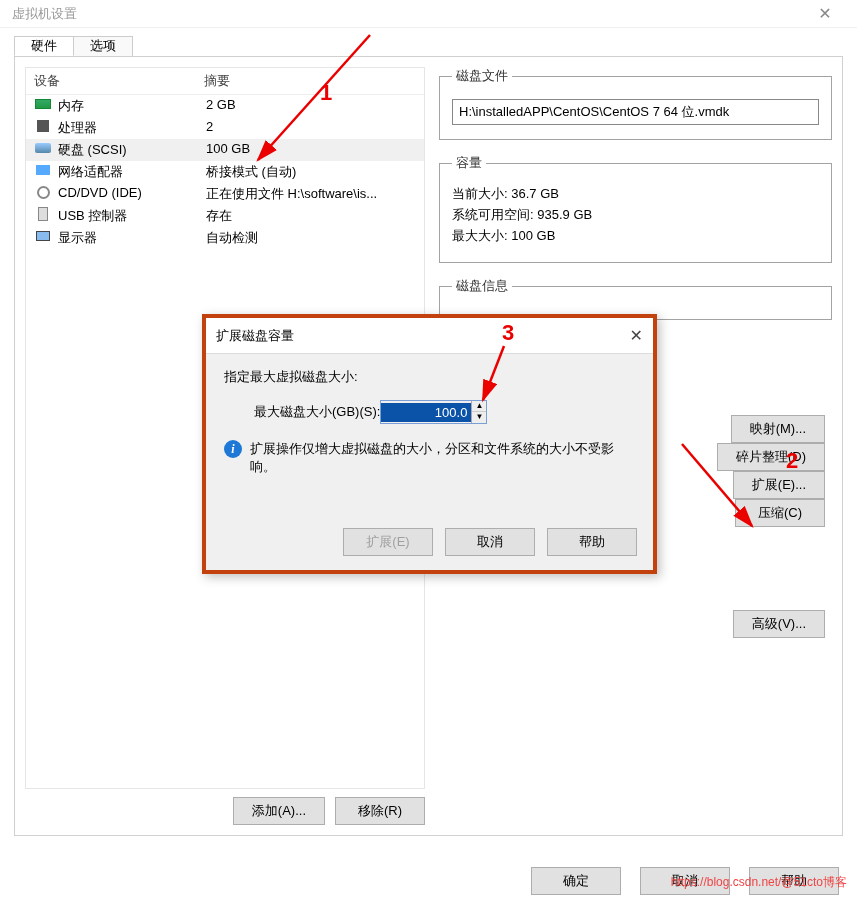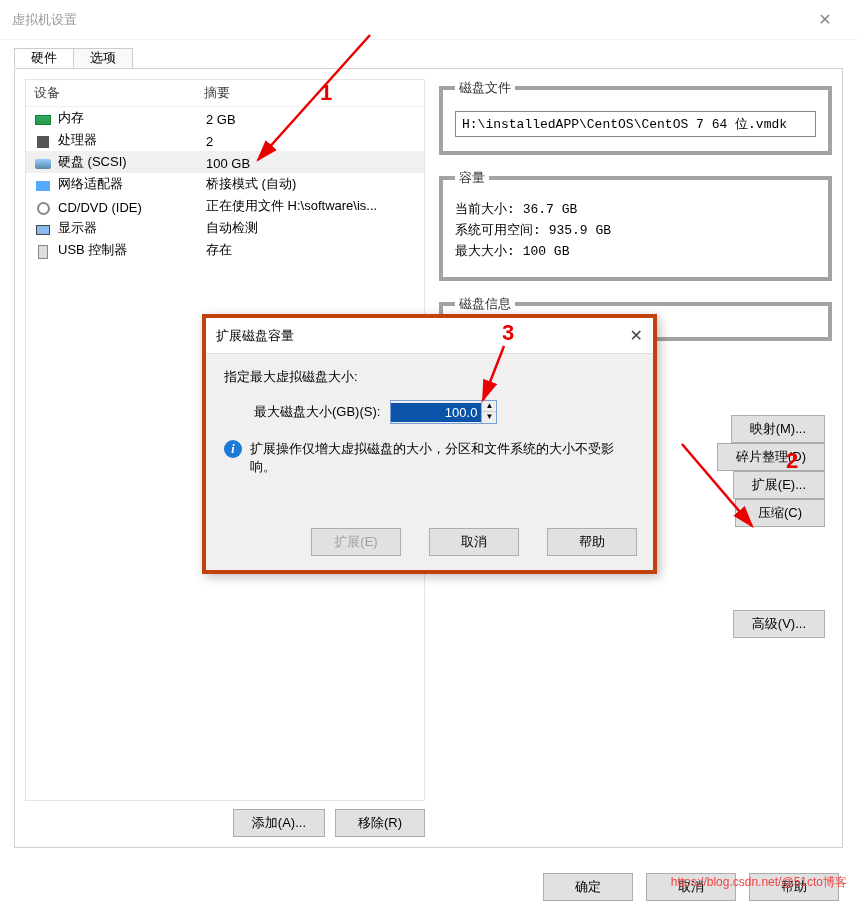--- a/index.html
+++ b/index.html
@@ -7,21 +7,21 @@
     margin: 0; padding: 0;
     font-family: "Microsoft YaHei", "Segoe UI", sans-serif;
     font-size: 13px;
     background: #fff;
     width: 857px; height: 901px;
     position: relative;
     overflow: hidden;
   }
   
   .titlebar {
-    height: 40px; display:flex; align-items:center;
+    height: 28px; display:flex; align-items:center;
     padding: 0 12px; background:#fff;
     border-bottom:1px solid #f0f0f0;
     color:#999;
   }
   .titlebar .spacer{flex:1}
   .titlebar .icon{width:40px;text-align:center;font-size:16px;color:#888;cursor:default;}
   .tabs{
     display:flex; margin:8px 0 0 14px;
   }
   .tab{
@@ -32,42 +32,42 @@
   .tabpane{
     border:1px solid #d0d0d0; margin:0 14px 0 14px; height:780px;
     padding:10px 10px; display:flex; gap:14px;
   }
   
   .leftcol{width:400px; display:flex; flex-direction:column;}
   .hwlist{border:1px solid #e5e5e5; flex:1; position:relative;}
   .hwhead{display:flex; background:#fff; border-bottom:1px solid #eee;
     padding:4px 8px; color:#444; font-weight:normal;}
   .hwhead div:first-child{width:170px;}
-  .row{display:flex; padding:2px 8px; align-items:flex-end; height:22px;}
+  .row{display:flex; padding:2px 8px; align-items:flex-start; height:22px;}
   .row.sel{background:#f0f0f0;}
   .row .ic{width:18px;height:14px;margin-right:6px;flex-shrink:0;display:inline-flex;align-items:center;justify-content:center;}
   .row .dev{width:148px;}
   .row .sum{flex:1; white-space:nowrap; overflow:hidden;}
   .leftbtns{display:flex; gap:10px; justify-content:flex-end; margin-top:8px;}
   button.std{
     background:#e1e1e1; border:1px solid #adadad; padding:4px 18px;
     font:inherit; min-width:90px;
   }
   button.std:disabled{color:#a0a0a0;}
   
   .rightcol{flex:1;}
-  fieldset.grp{border:4px solid #a3a3a3; margin:0 0 14px 0; padding:10px 12px 14px 12px;font-family:Liberation Mono, monospace;}
+  fieldset.grp{border:1px solid #a3a3a3; margin:0 0 14px 0; padding:10px 12px 14px 12px;}
   fieldset.grp legend{padding:0 4px; color:#333;}
   .diskfile{border:1px solid #888; background:#fff; padding:3px 6px; margin-top:4px;}
   .capline{margin:3px 0;}
   .util-btns{display:flex;flex-direction:column;align-items:flex-end;position:absolute;right:32px;top:415px;}
   .adv-wrap{position:absolute;right:32px;top:610px;}
   
   .mainbtns{
-    position:absolute; right:18px; bottom:0; display:flex; gap:13px;
+    position:absolute; right:18px; bottom:6px; display:flex; gap:19px;
   }
   
   .modal{
     position:absolute; left:202px; top:314px; width:455px; height:260px;
     background:#f0f0f0; border:4px solid #c2410c;
     box-shadow:3px 3px 10px rgba(0,0,0,0.25);
     z-index:10;
   }
   .modal .mtitle{
     background:#fff; height:36px; border-bottom:1px solid #ddd;
@@ -77,21 +77,21 @@
   .modal .mtitle .x{font-size:16px;color:#444;cursor:default;}
   .modal .mbody{padding:14px 18px;}
   .field-row{display:flex;align-items:center;margin:14px 0 16px 30px;}
   .spin{display:flex;align-items:center;border:1px solid #7a9fd6;}
   .spin input{border:none;width:90px;text-align:right;padding:2px 4px;font:inherit;background:#fff;color:#000;}
   .spin .btns{display:flex;flex-direction:column;border-left:1px solid #aaa;}
   .spin .btns span{font-size:8px;height:11px;line-height:10px;padding:0 3px;background:#eee;border-bottom:1px solid #ccc;}
   .spin .btns span:last-child{border-bottom:none;}
   .info-row{display:flex;gap:8px;align-items:flex-start;}
   .info-row .ii{width:18px;height:18px;border-radius:50%;background:#1e78d6;color:#fff;font-weight:bold;font-style:italic;font-family:serif;display:flex;align-items:center;justify-content:center;font-size:12px;flex-shrink:0;}
-  .mbtns{display:flex;justify-content:center;gap:28px;position:absolute;bottom:14px;right:16px;}
+  .mbtns{display:flex;justify-content:center;gap:12px;position:absolute;bottom:14px;right:16px;}
   
   .ram{background:linear-gradient(#3a6,#294);width:16px;height:10px;border:1px solid #183;}
   .cpu{width:12px;height:12px;background:#555;}
   .hdd{width:16px;height:10px;background:linear-gradient(#9cf,#58a);border-radius:2px;}
   .cd{width:13px;height:13px;border:2px solid #888;border-radius:50%;}
   .net{width:14px;height:10px;background:#5af;}
   .usb{width:10px;height:14px;background:#ddd;border:1px solid #888;}
   .disp{width:14px;height:10px;border:1px solid #444;background:#8be;}
   
   .ann{position:absolute;color:#eb0000;font-weight:bold;font-size:22px;font-family:"Segoe UI",sans-serif;z-index:20;pointer-events:none;}
@@ -150,31 +150,31 @@
       </div>
       <div class="row">
         <span class="ic">
             <span class="cd"></span>
           </span>
         <span class="dev">CD/DVD (IDE)</span>
         <span class="sum">正在使用文件 H:\software\is...</span>
       </div>
       <div class="row">
         <span class="ic">
+            <span class="usb"></span>
+          </span>
+        <span class="dev">USB 控制器</span>
+        <span class="sum">存在</span>
+      </div>
+      <div class="row">
+        <span class="ic">
             <span class="disp"></span>
           </span>
         <span class="dev">显示器</span>
         <span class="sum">自动检测</span>
-      </div>
-      <div class="row">
-        <span class="ic">
-            <span class="usb"></span>
-          </span>
-        <span class="dev">USB 控制器</span>
-        <span class="sum">存在</span>
       </div>
     </div>
     <div class="leftbtns">
       <button class="std">添加(A)...</button>
       <button class="std">移除(R)</button>
     </div>
   </div>
 
   <div class="rightcol">
     <fieldset class="grp">
@@ -222,21 +222,21 @@
 
 <div class="modal">
   <div class="mtitle">
     <span>扩展磁盘容量</span>
     <span class="spacer"></span>
     <span class="x">✕</span>
   </div>
   <div class="mbody">
     <div>指定最大虚拟磁盘大小:</div>
     <div class="field-row">
-      <span style="margin-right:10px">最大磁盘大小(GB)(S):</span>
+      <span style="">最大磁盘大小(GB)(S):</span>
       <div class="spin">
         <input style="background: rgb(10, 83, 168); color: rgb(255, 255, 255);" value="100.0">
         <div class="btns">
           <span>▲</span>
           <span>▼</span>
         </div>
       </div>
     </div>
     <div class="info-row">
       <span class="ii">i</span>

